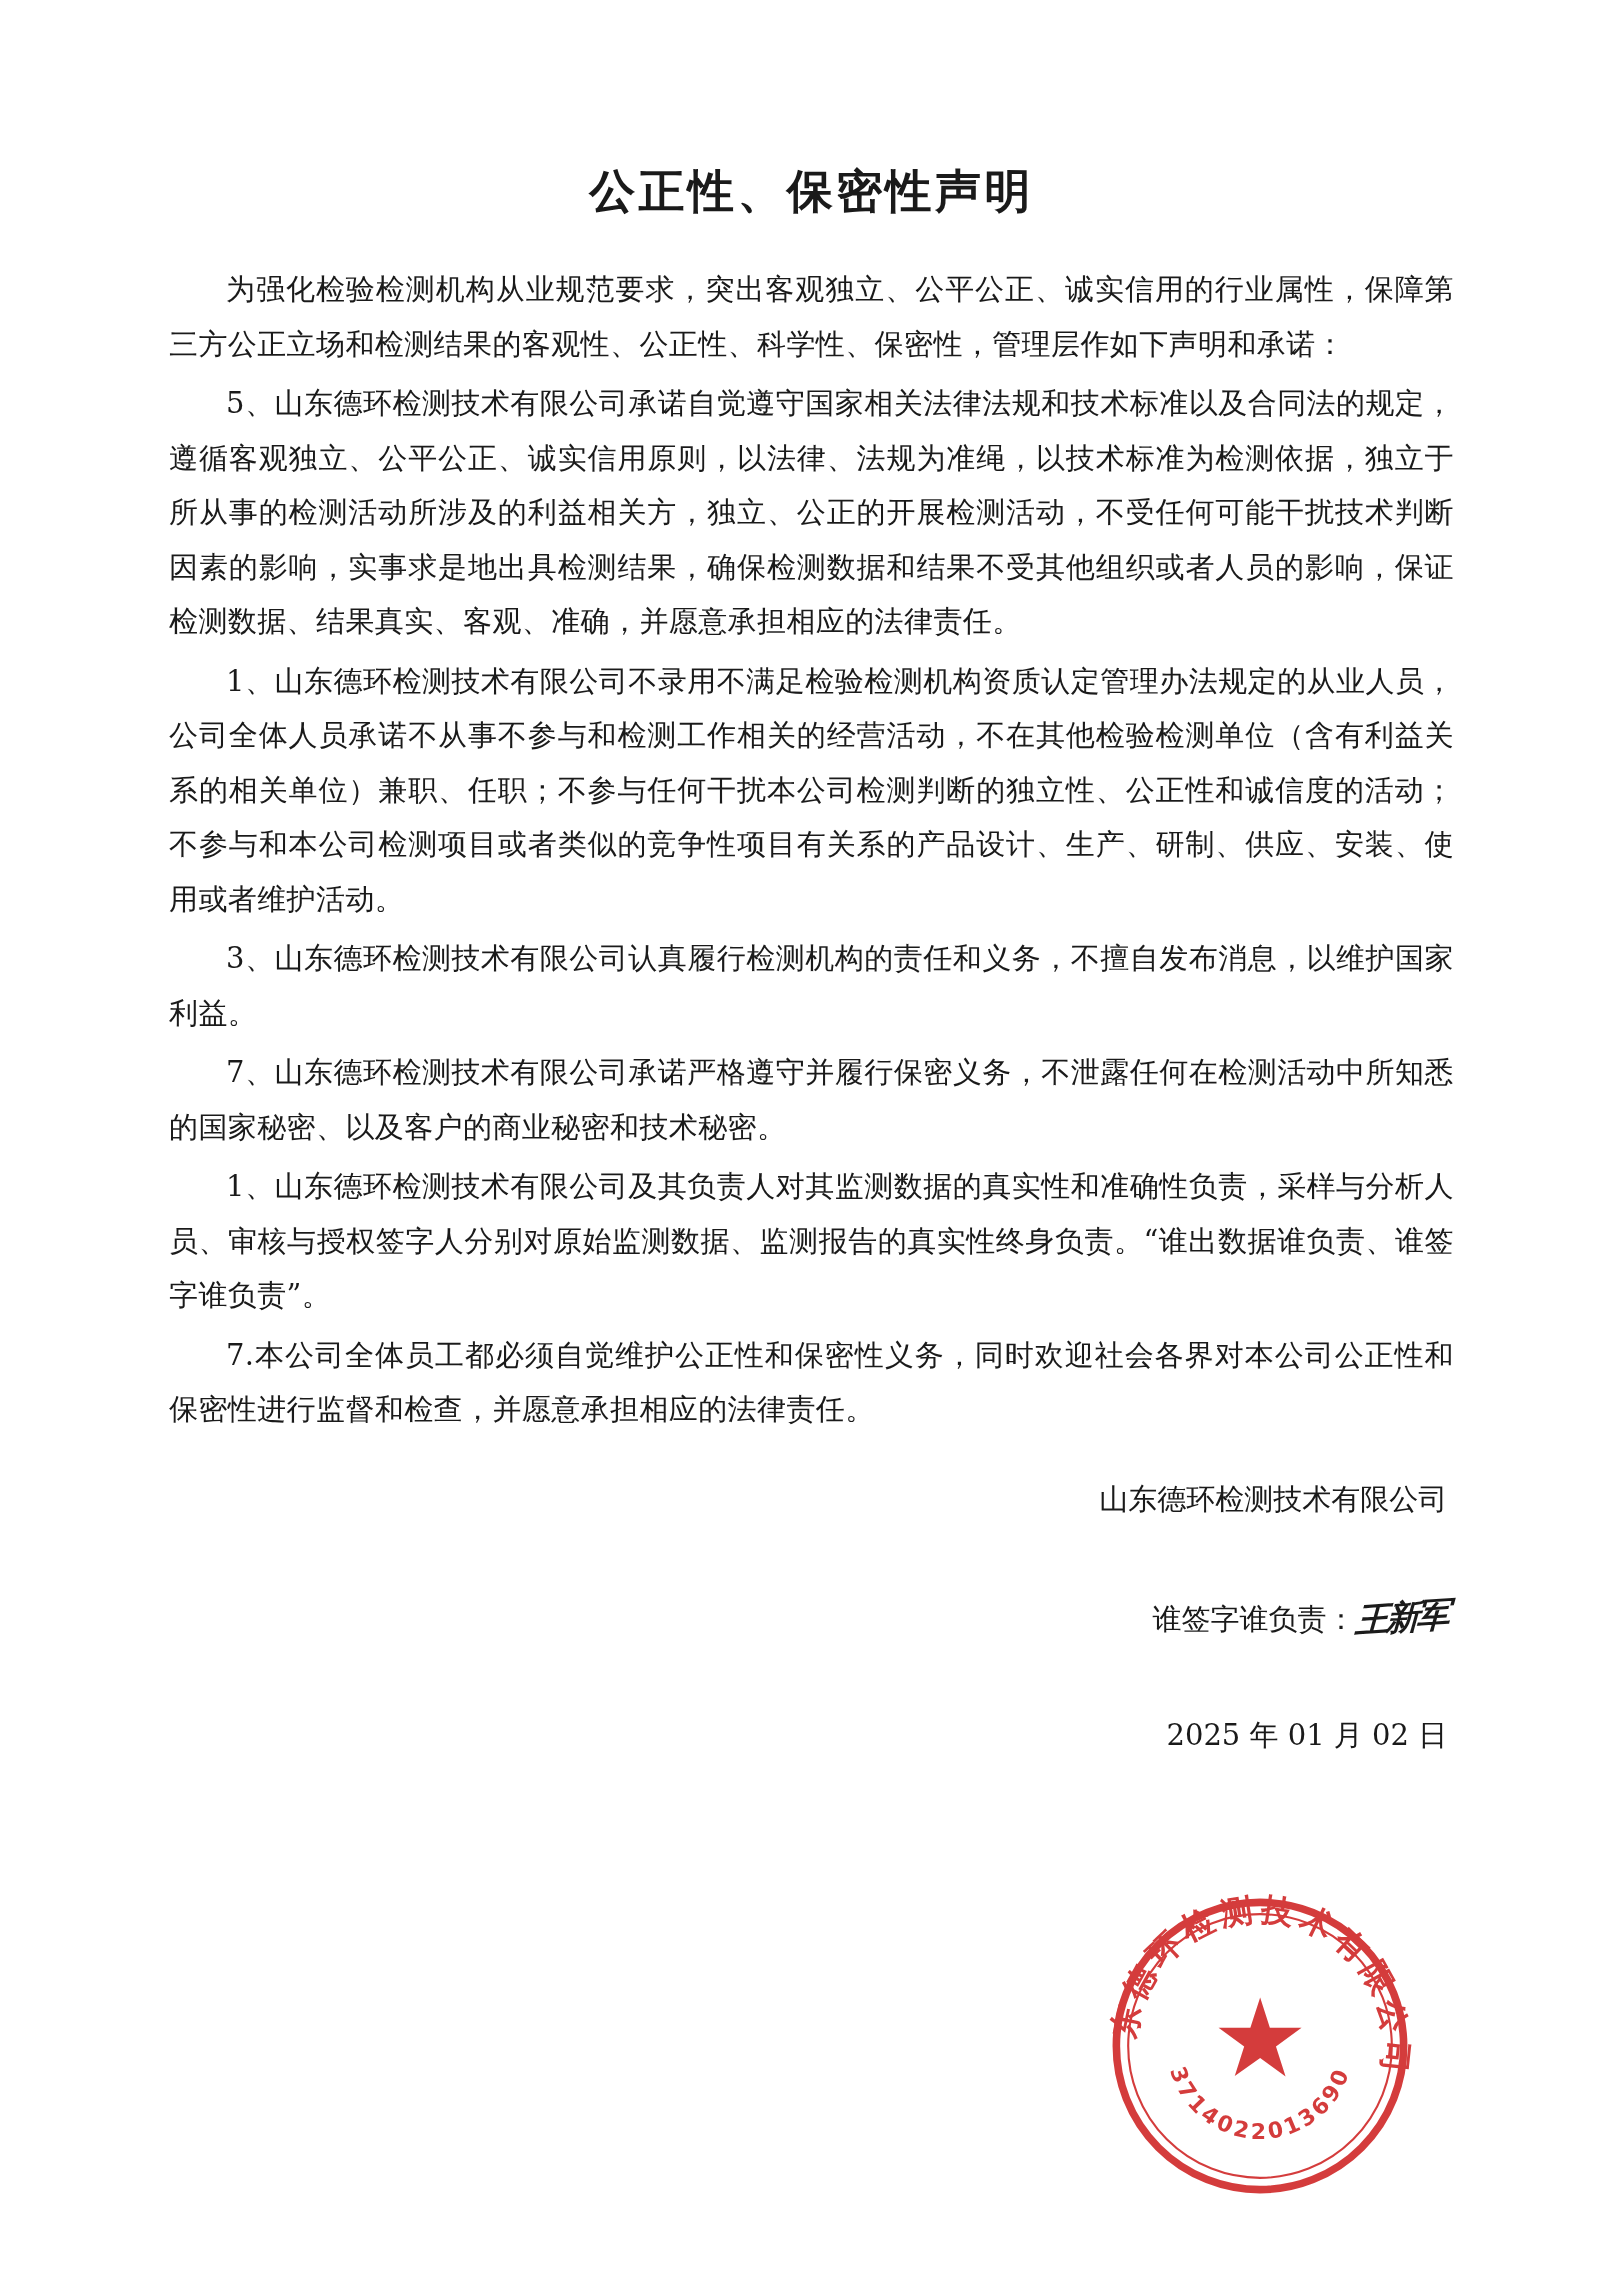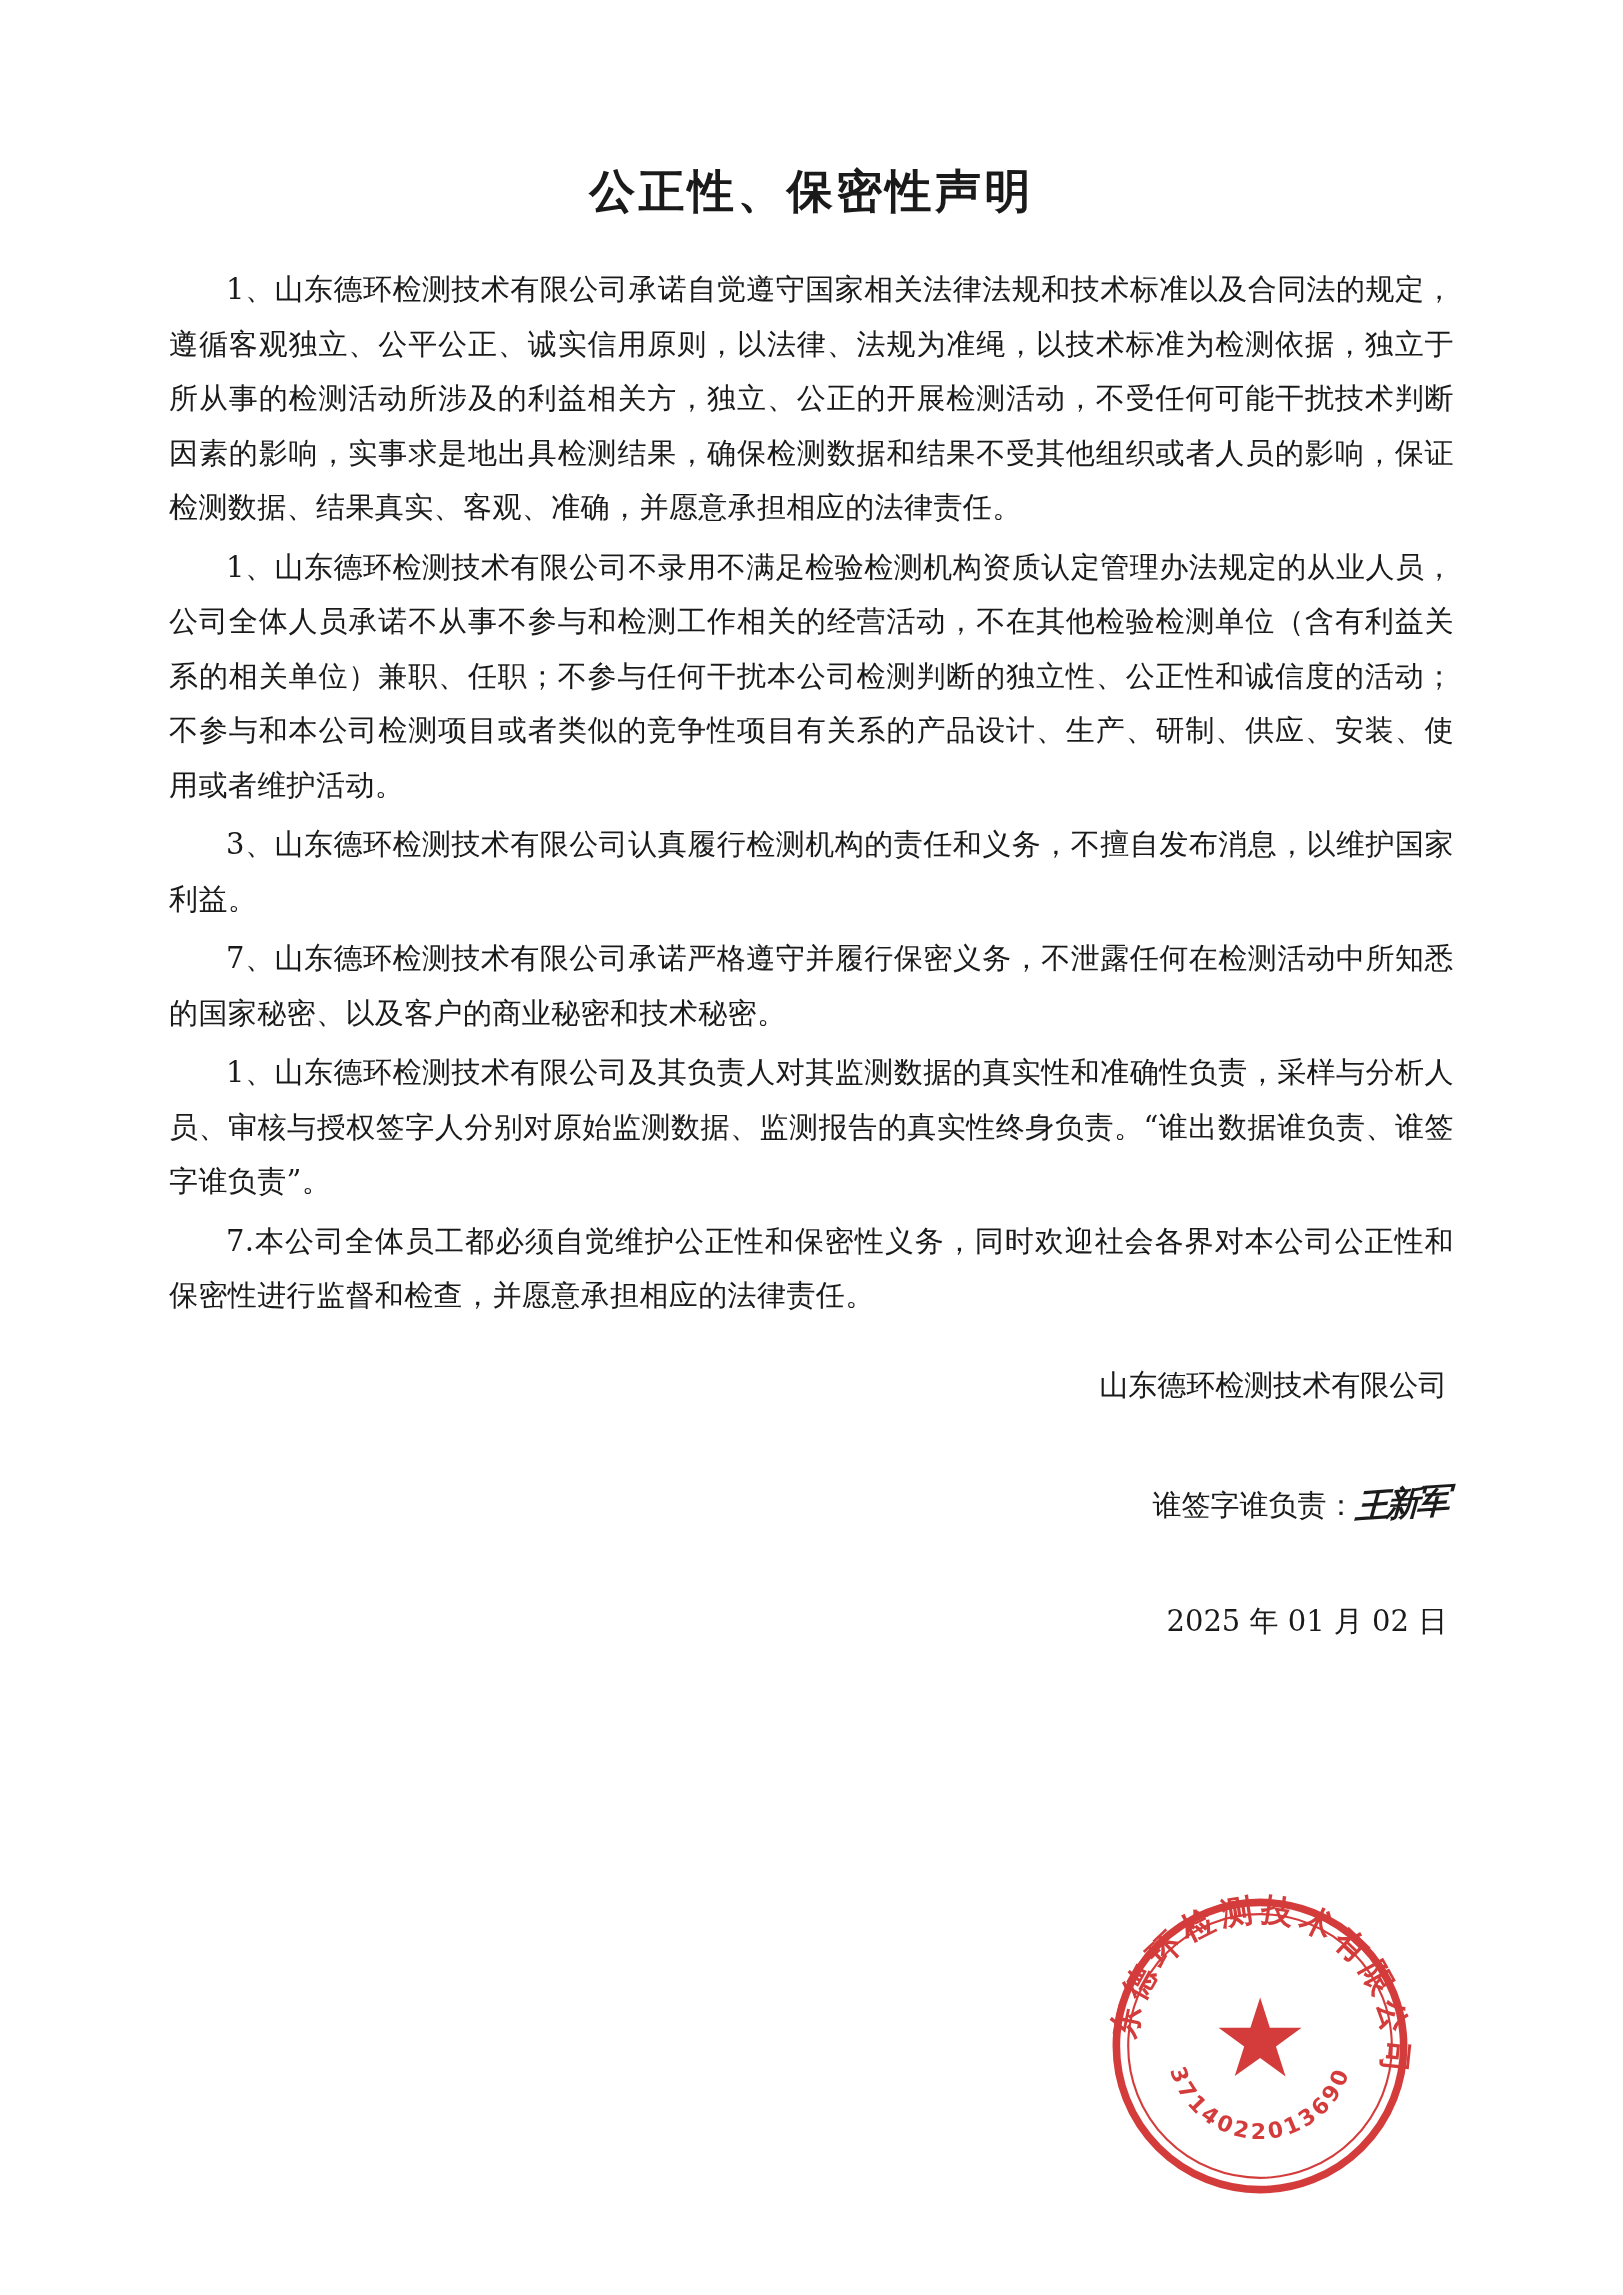--- a/index.html
+++ b/index.html
@@ -89,21 +89,22 @@
     font-weight: bold;
   }
 </style>
 </head>
 <body>
 
 <div class="page">
 
   <h1 class="doc-title">公正性、保密性声明</h1>
 
-  <p class="para">1、山东德环检测技术有限公司承诺自觉遵守国家相关法律法规和技术标准以及合同法的规定，遵循客观独立、公平公正、诚实信用原则，以法律、法规为准绳，以技术标准为检测依据，独立于所从事的检测活动所涉及的利益相关方，独立、公正的开展检测活动，不受任何可能干扰技术判断因素的影响，实事求是地出具检测结果，确保检测数据和结果不受其他组织或者人员的影响，保证检测数据、结果真实、客观、准确，并愿意承担相应的法律责任。</p>
+  <p class="para">为强化检验检测机构从业规范要求，突出客观独立、公平公正、诚实信用的行业属性，保障第三方公正立场和检测结果的客观性、公正性、科学性、保密性，管理层作如下声明和承诺：</p>
+  <p class="para">5、山东德环检测技术有限公司承诺自觉遵守国家相关法律法规和技术标准以及合同法的规定，遵循客观独立、公平公正、诚实信用原则，以法律、法规为准绳，以技术标准为检测依据，独立于所从事的检测活动所涉及的利益相关方，独立、公正的开展检测活动，不受任何可能干扰技术判断因素的影响，实事求是地出具检测结果，确保检测数据和结果不受其他组织或者人员的影响，保证检测数据、结果真实、客观、准确，并愿意承担相应的法律责任。</p>
   <p class="para">1、山东德环检测技术有限公司不录用不满足检验检测机构资质认定管理办法规定的从业人员，公司全体人员承诺不从事不参与和检测工作相关的经营活动，不在其他检验检测单位（含有利益关系的相关单位）兼职、任职；不参与任何干扰本公司检测判断的独立性、公正性和诚信度的活动；不参与和本公司检测项目或者类似的竞争性项目有关系的产品设计、生产、研制、供应、安装、使用或者维护活动。</p>
   <p class="para">3、山东德环检测技术有限公司认真履行检测机构的责任和义务，不擅自发布消息，以维护国家利益。</p>
   <p class="para">7、山东德环检测技术有限公司承诺严格遵守并履行保密义务，不泄露任何在检测活动中所知悉的国家秘密、以及客户的商业秘密和技术秘密。</p>
   <p class="para">1、山东德环检测技术有限公司及其负责人对其监测数据的真实性和准确性负责，采样与分析人员、审核与授权签字人分别对原始监测数据、监测报告的真实性终身负责。“谁出数据谁负责、谁签字谁负责”。</p>
   <p class="para tight">7.本公司全体员工都必须自觉维护公正性和保密性义务，同时欢迎社会各界对本公司公正性和保密性进行监督和检查，并愿意承担相应的法律责任。</p>
 
   <div class="signature-block">
     <span class="sig-line">山东德环检测技术有限公司</span>
     <span class="sig-line sig-manager">
       <span>谁签字谁负责：</span><span class="handwriting">王新军</span>

